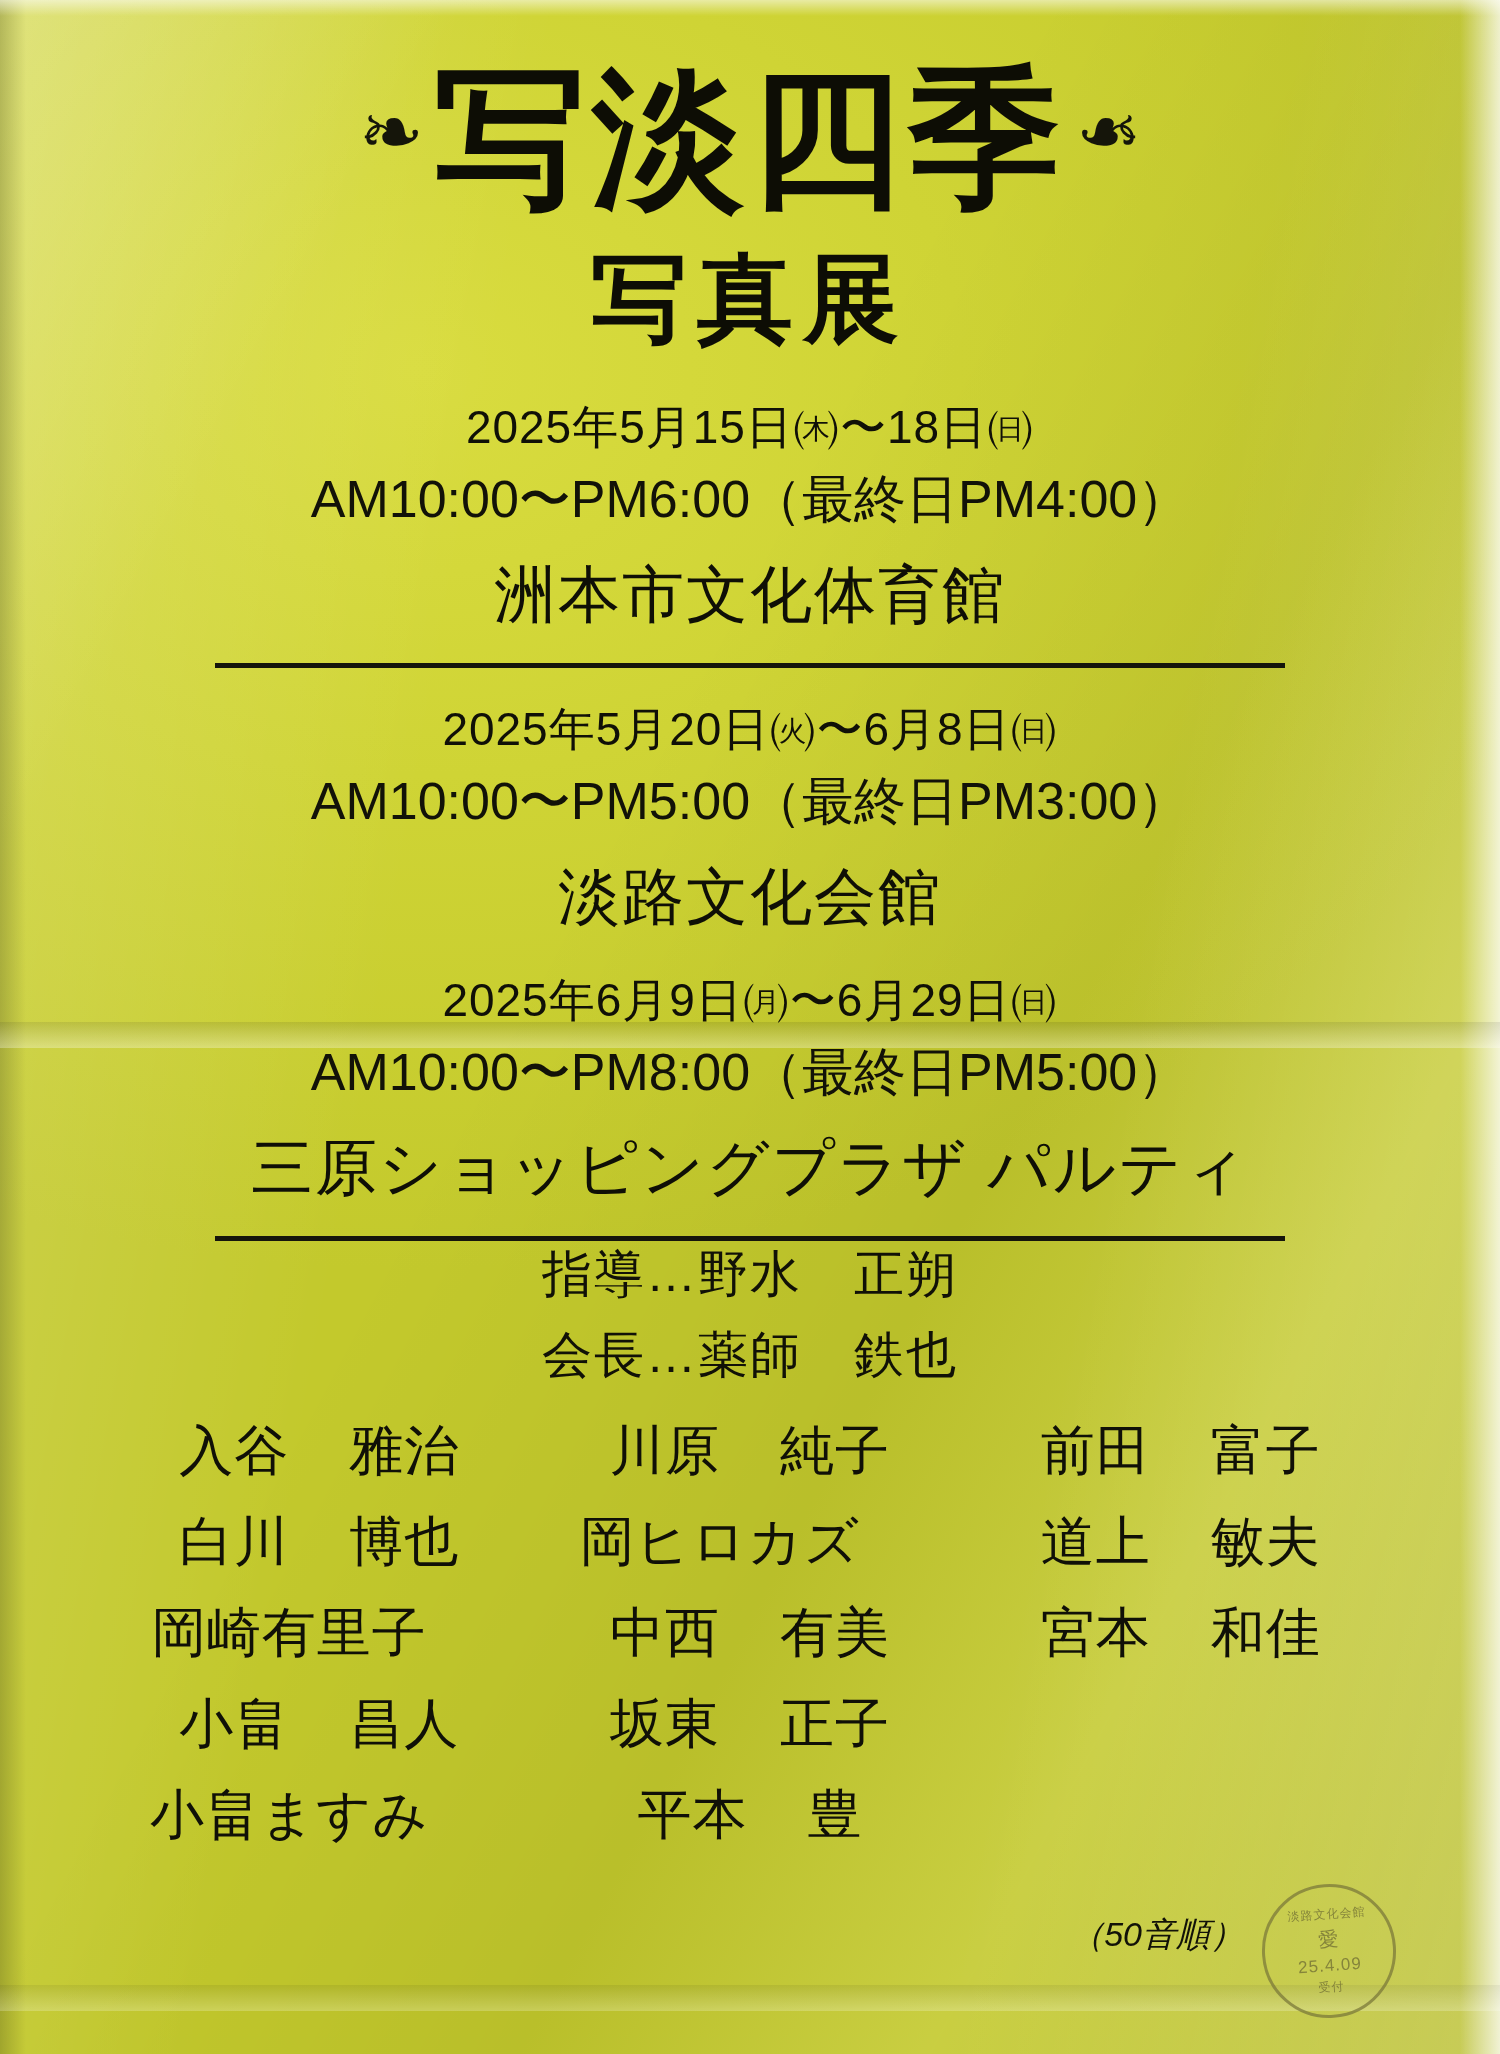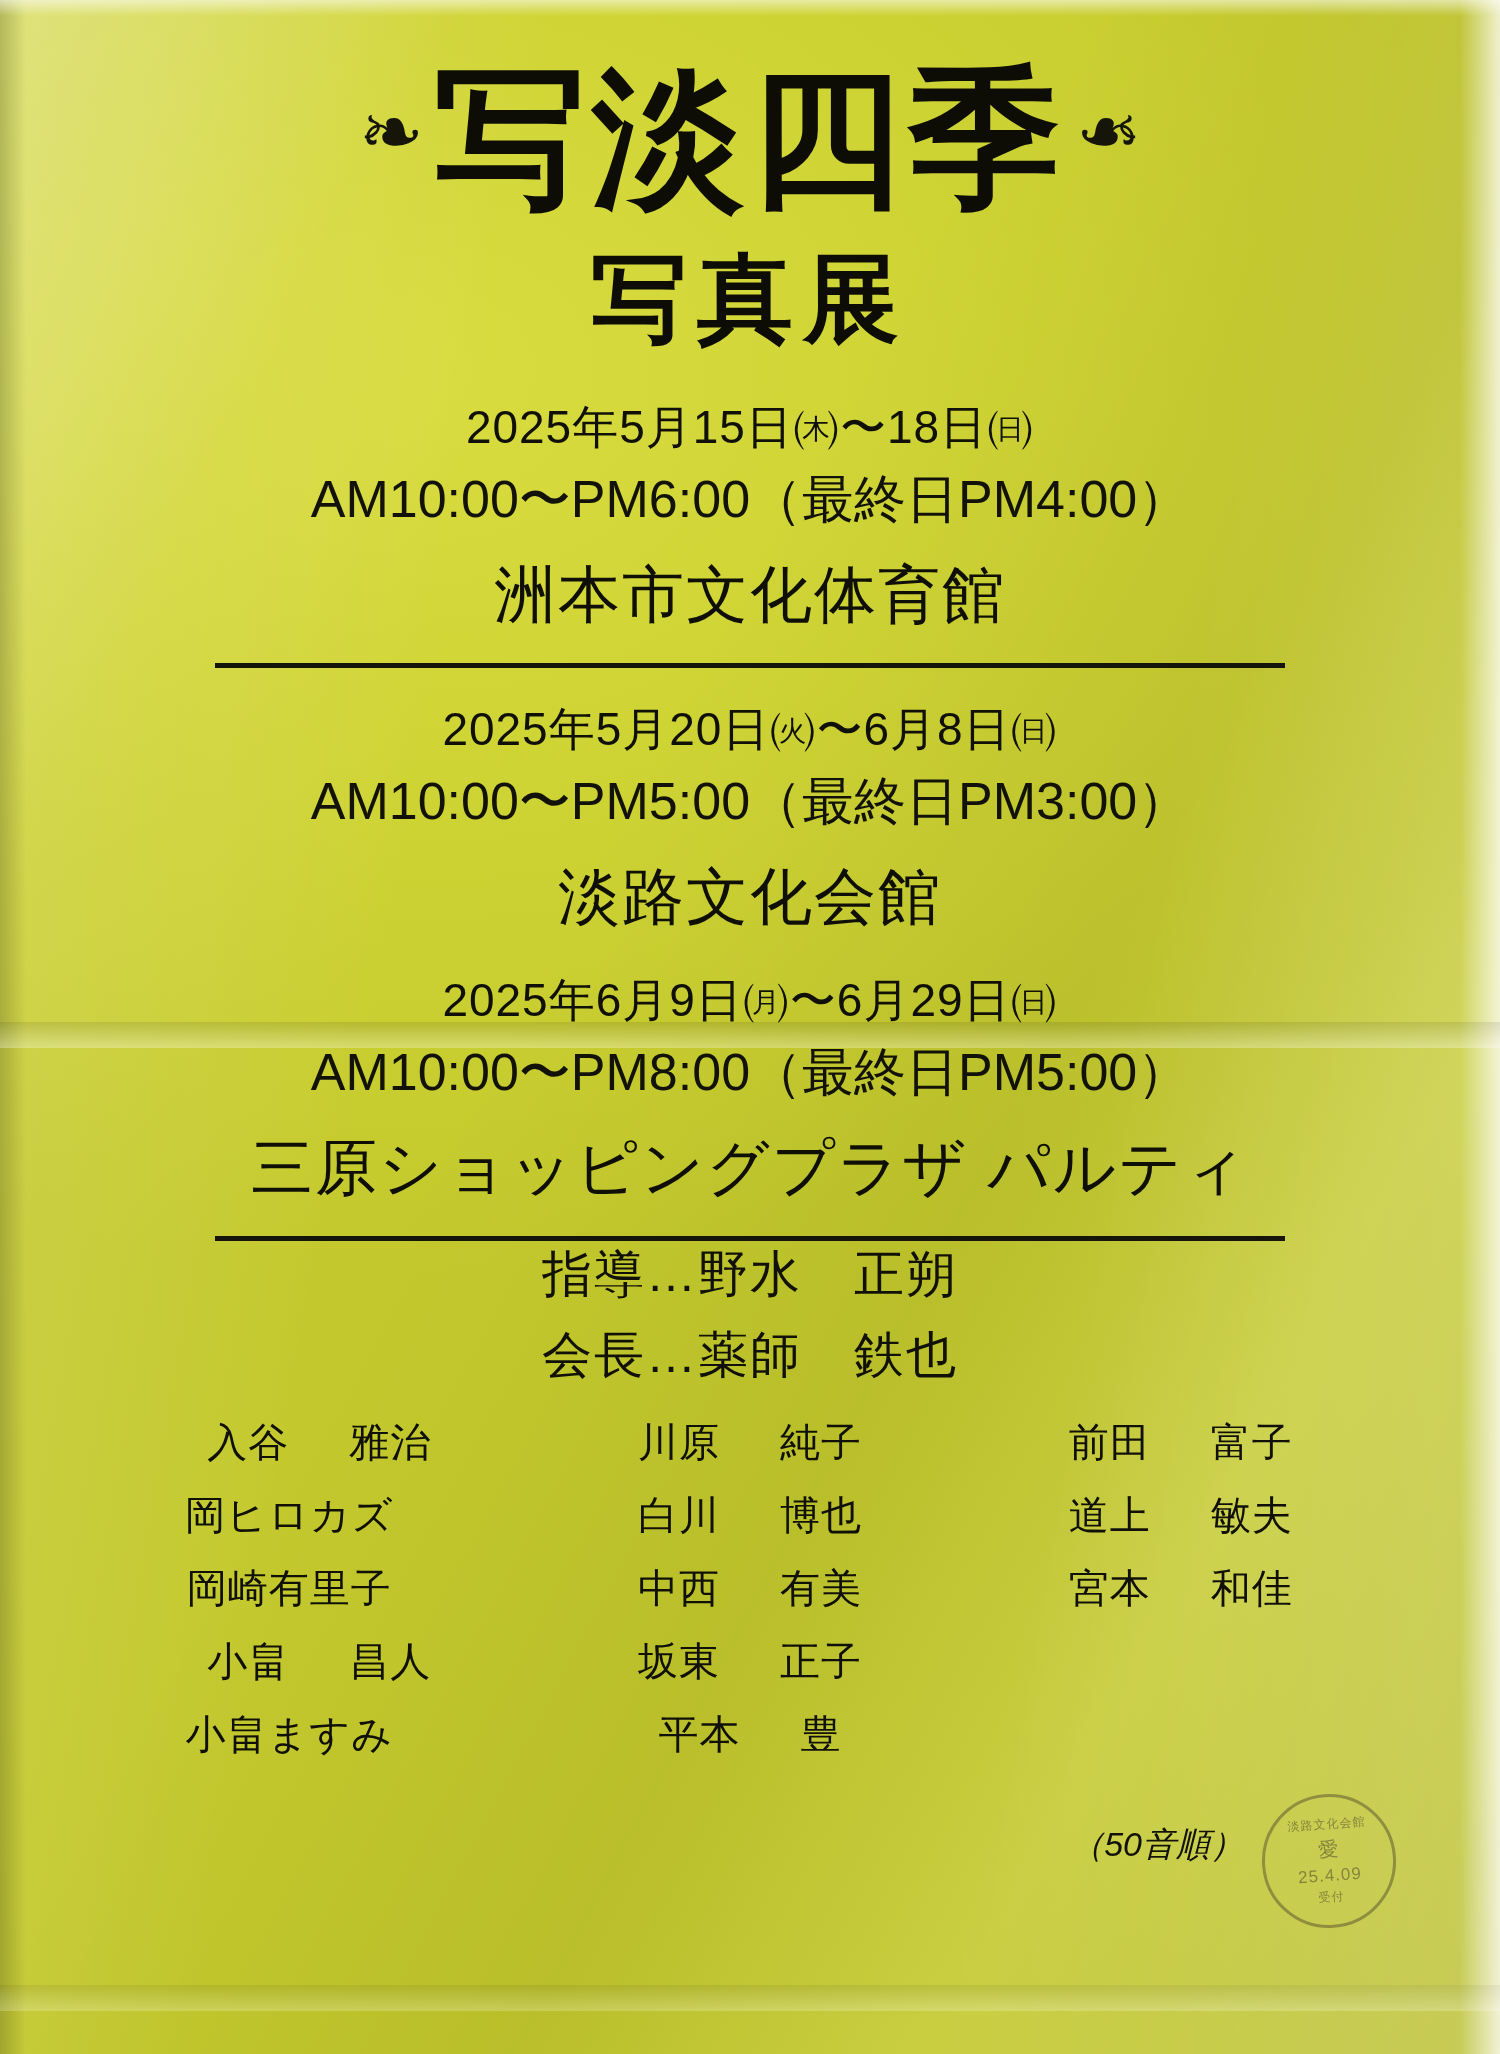--- a/index.html
+++ b/index.html
@@ -132,21 +132,21 @@
     margin-top: 26px;
     display: flex;
     flex-direction: column;
     gap: 18px;
     padding: 0 66px;
   }
   .name-row {
     display: grid;
     grid-template-columns: 1fr 1fr 1fr;
     align-items: center;
-    font-size: 40px;
+    font-size: 54px;
     letter-spacing: 1px;
     color: #101007;
     gap: 44px;
   }
   .name-cell {
     display: flex;
     justify-content: center;
     gap: 22px;
     white-space: nowrap;
   }
@@ -246,26 +246,26 @@
           <span class="mei">純子</span>
         </div>
         <div class="name-cell">
           <span class="sei">前田</span>
           <span class="mei">富子</span>
         </div>
       </div>
 
       <div class="name-row">
         <div class="name-cell">
+          <span class="sei">白川</span>
+          <span class="mei">博也</span>
+        </div>
+        <div class="name-cell">
           <span class="sei">岡ヒロカズ</span>
           <span class="mei"></span>
-        </div>
-        <div class="name-cell">
-          <span class="sei">白川</span>
-          <span class="mei">博也</span>
         </div>
         <div class="name-cell">
           <span class="sei">道上</span>
           <span class="mei">敏夫</span>
         </div>
       </div>
 
       <div class="name-row">
         <div class="name-cell">
           <span class="sei">岡崎有里子</span>

